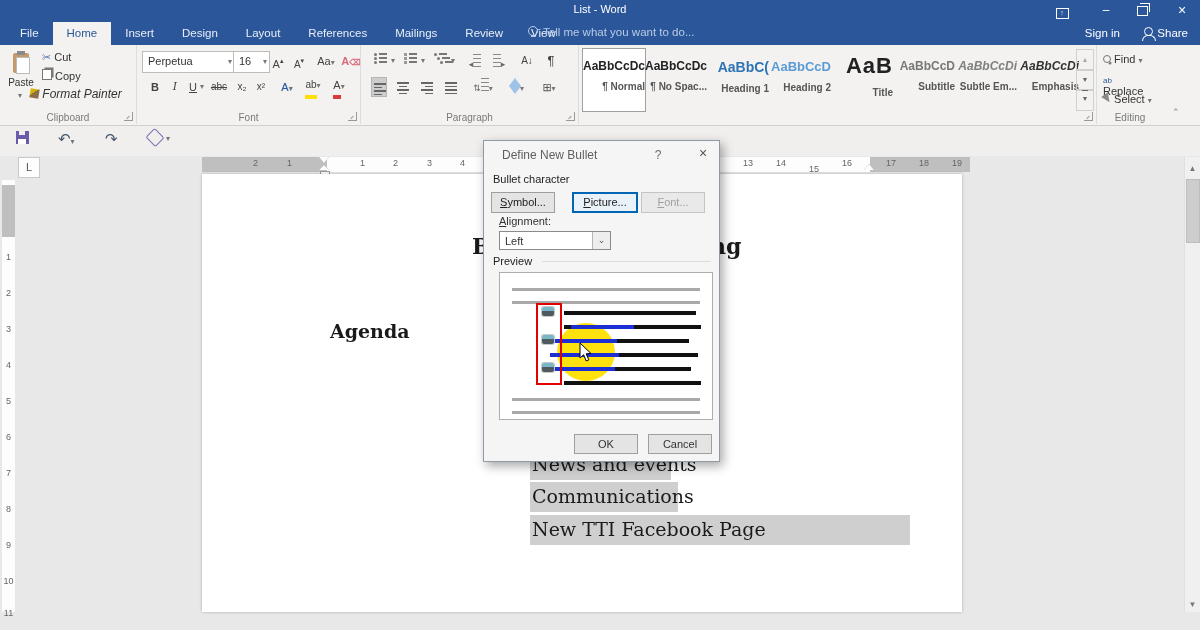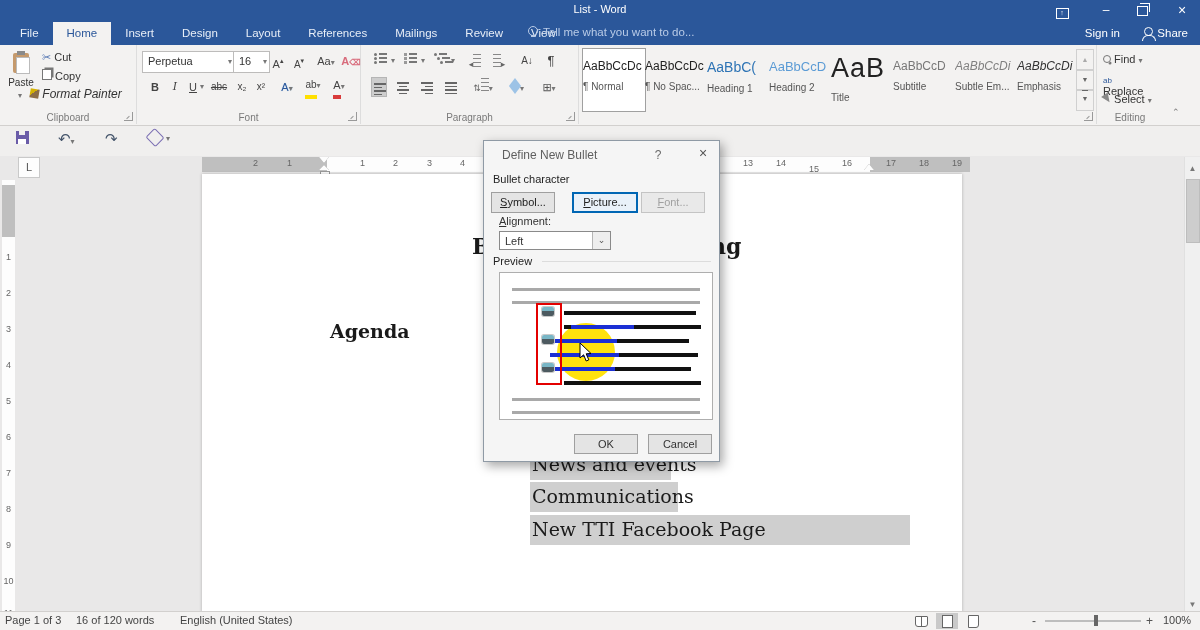--- a/index.html
+++ b/index.html
@@ -38,27 +38,27 @@
   .mini3 i{display:block;height:2px;margin:2px 0 0 6px;background:#777;width:8px;position:relative;}
   .mini3 i:before{content:'';position:absolute;left:-5px;top:-0.5px;width:3px;height:3px;background:#777;border-radius:50%;}
   .mini3.num i:before{border-radius:0;background:#9a9a9a;}
   .mini3.ml i:nth-child(2){margin-left:9px;}.mini3.ml i:nth-child(3){margin-left:12px;}
   .lines4{display:inline-block;width:12px;height:13px;background:repeating-linear-gradient(#888 0 1.5px,transparent 1.5px 4px);}
   .alico{position:absolute;width:16px;height:20px;padding-top:5px;box-sizing:border-box;}
   .alico i{display:block;height:1.5px;background:#666;margin:0 auto 2px auto;}
   .alico.left i{margin-left:2px;}
   .alico.right i{margin-right:2px;}
   .alico.sel{background:#cdcdcd;border:1px solid #b5b5b5;}
-  .stylecard{position:absolute;top:4px;width:62px;height:62px;text-align:left;cursor:default;}
+  .stylecard{position:absolute;top:4px;width:62px;height:62px;text-align:right;cursor:default;font-weight:bold;}
   .stylecard.sel{background:#fff;border:1px solid #a0a0a0;margin:-1px;}
   .sc-sample{display:block;margin-top:10px;font-size:12px;white-space:nowrap;overflow:hidden;color:#222;}
   .sc-name{display:block;margin-top:8px;font-size:10px;color:#555;white-space:nowrap;overflow:hidden;}
   .sc-h1 .sc-sample{color:#2e74b5;font-size:14px;}
   .sc-h2 .sc-sample{color:#5b9bd5;font-size:13px;}
-  .sc-title .sc-sample{font-size:27px;margin-top:4px;letter-spacing:1px;}
+  .sc-title .sc-sample{font-size:22px;margin-top:4px;letter-spacing:1px;}
   .sc-subtitle .sc-sample{color:#777;}
   .sc-subtle .sc-sample{color:#808080;font-style:italic;}
   .sc-emphasis .sc-sample{color:#333;font-style:italic;}
   .edit-item{position:absolute;left:6px;font-size:11px;color:#333;white-space:nowrap;}
   
   .qat{position:absolute;left:0;top:126px;right:0;height:30px;background:#f0efee;}
   .qbtn{position:absolute;top:4px;height:20px;font-size:15px;color:#4a5a96;cursor:default;}
   .floppy{display:inline-block;width:13px;height:13px;background:#6a5ca8;position:relative;}
   .floppy:before{content:'';position:absolute;left:3px;top:0;width:6px;height:4px;background:#f0efee;}
   .floppy:after{content:'';position:absolute;left:2px;bottom:0;width:8px;height:5px;background:#fff;}
@@ -411,26 +411,13 @@
       <div class="bseg" style="left: 68px; top: 226px; width: 63px;"></div>
       <div class="pbul" style="left: 58px; top: 166px;"></div>
       <div class="pbul" style="left: 58px; top: 194px;"></div>
       <div class="pbul" style="left: 58px; top: 222px;"></div>
       <div class="redbox" style="left: 52px; top: 162px; width: 22px; height: 78px;"></div>
       <div style="position: absolute; left: 95px; top: 202px; width: 14px; height: 20px; z-index: 5;"><svg width="14" height="20" viewBox="0 0 14 20">
           <path d="M1 0 L1 15 L4.6 11.8 L7.2 18 L9.8 16.9 L7.2 10.8 L12 10.5 Z" fill="#fff" stroke="#000" stroke-width="1"></path>
         </svg></div>
     </div>
 
-  <div class="statusbar">
-    <div class="sb-item" style="left:5px;">Page 1 of 3</div>
-    <div class="sb-item" style="left:76px;">16 of 120 words</div>
-    <div class="sb-item" style="left:180px;">English (United States)</div>
-    <div class="viewbtn" style="left:910px;"><span class="vb-book"></span></div>
-    <div class="viewbtn sel" style="left:936px;"><span class="vb-page"></span></div>
-    <div class="viewbtn" style="left:962px;"><span class="vb-page" style="border-radius:0 0 3px 0;"></span></div>
-    <div class="sb-sign" style="left:1032px;">-</div>
-    <div class="zoomtrack" style="left:1045px;width:96px;"></div>
-    <div class="zoomthumb" style="left:1094px;"></div>
-    <div class="sb-sign" style="left:1146px;">+</div>
-    <div class="sb-item" style="left:1163px;">100%</div>
-  </div>
 </div>
 
 </body></html>

